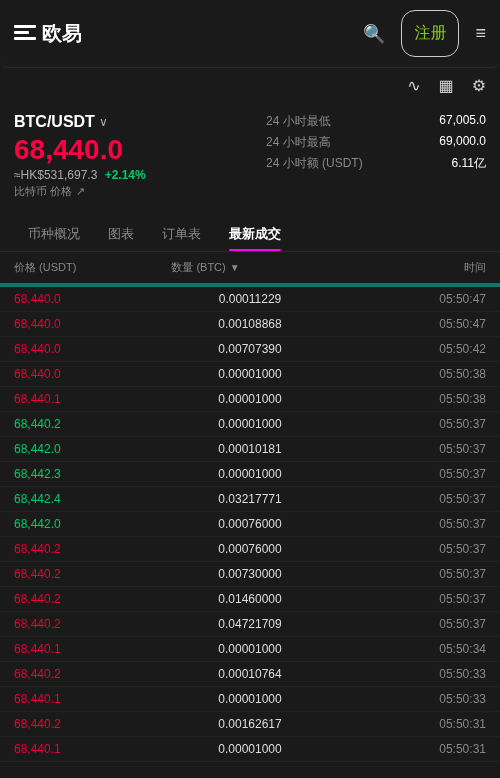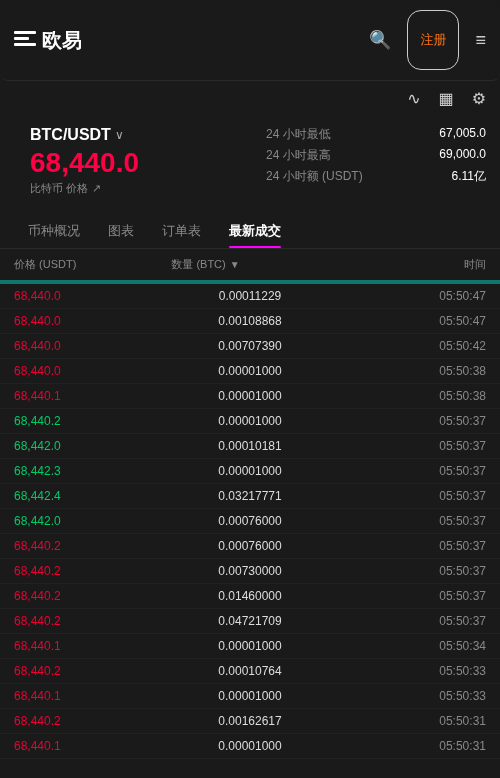--- a/index.html
+++ b/index.html
@@ -50,43 +50,42 @@
       gap: 16px;
     }
     .header-icon {
       color: #ccc;
       font-size: 18px;
       cursor: pointer;
     }
     .register-btn {
       background: transparent;
       border: 1px solid #ccc;
-      color: #f97316;
-      padding: 20px 12px;
+      color: #84cc16;
+      padding: 12px 12px;
       border-radius: 14px;
-      font-size: 13px;
+      font-size: 16px;
       cursor: pointer;
     }
     .sub-header {
       display: flex;
       align-items: center;
       justify-content: flex-end;
       padding: 8px 14px;
       gap: 18px;
     }
     .sub-header-icon {
       color: #ccc;
       font-size: 16px;
       cursor: pointer;
     }
     .market-info {
       display: flex;
       padding: 10px 14px;
       gap: 0;
-      margin-left: 16px;
     }
     .market-left {
       flex: 1;
     }
     .pair-row {
       display: flex;
       align-items: center;
       gap: 4px;
       margin-bottom: 4px;
     }
@@ -212,20 +211,24 @@
   <span class="sub-header-icon">⚙</span>
 </div>
 
 <div class="market-info">
   <div class="market-left">
     <div class="pair-row">
       <span class="pair-name">BTC/USDT</span>
       <span class="pair-arrow">∨</span>
     </div>
     <div class="price-main">68,440.0</div>
+    <div class="price-hk">
+      <span>≈HK$531,697.3</span>
+      <span class="price-change">+2.14%</span>
+    </div>
     <div class="price-label">
       <span>比特币 价格</span>
       <span>↗</span>
     </div>
   </div>
   <div class="market-right">
 
   <div class="stat-row">
         <span class="stat-label">24 小时最低</span>
         <span class="stat-value">67,005.0</span>

